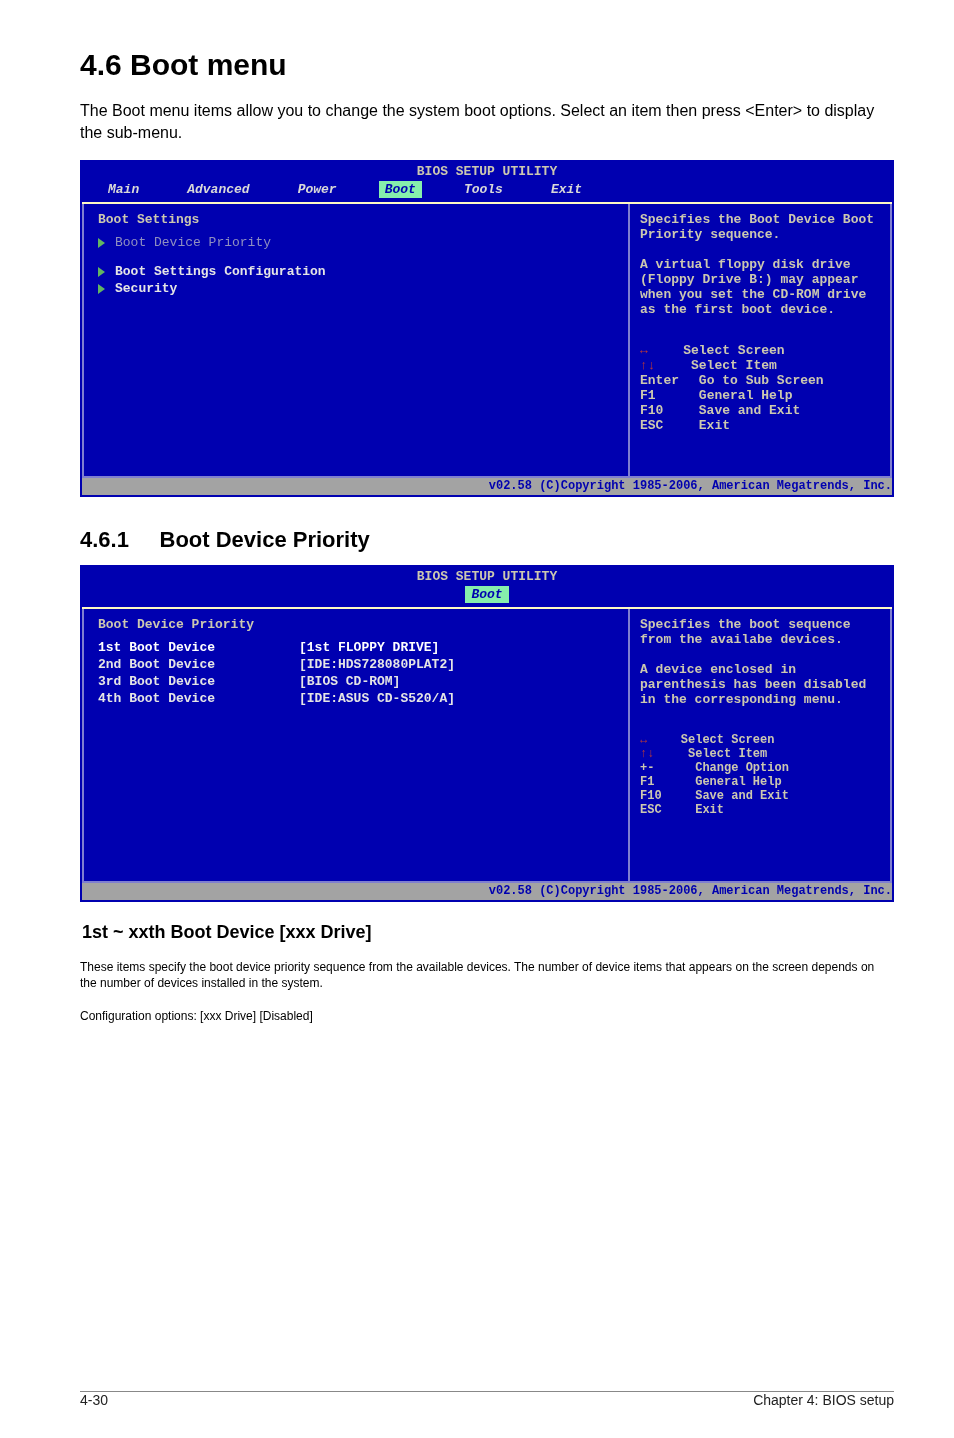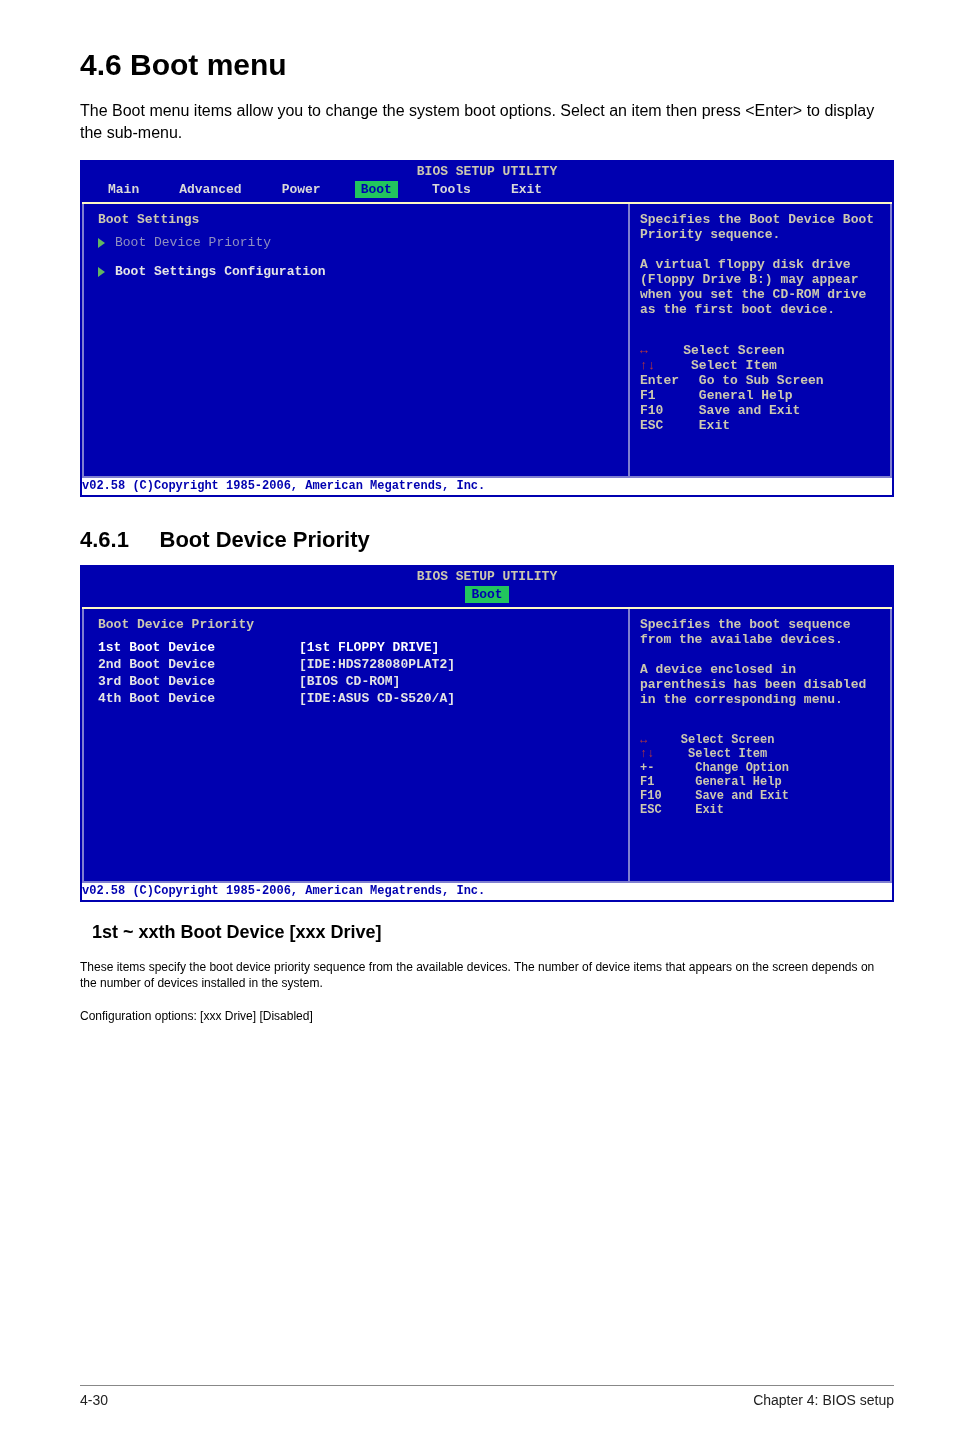--- a/index.html
+++ b/index.html
@@ -38,30 +38,31 @@
     margin-bottom: 16px;
   }
   .bios-title {
     text-align: center;
     font-weight: bold;
     color: #ccc8b0;
     padding-top: 2px;
   }
   .menubar {
     display: flex;
-    gap: 28px;
+    gap: 36px;
     padding: 2px 20px 4px 20px;
     font-weight: bold;
     color: #d8d8d8;
+    font-style: italic;
   }
   .menubar .tab {
     padding: 1px 6px;
   }
   .menubar .tab.sel {
-    background: #22c55e;
+    background: #86efac;
     color: #0000b0;
   }
   .bios-body {
     display: flex;
     border-top: 2px solid #fef9c3;
   }
   .bios-left {
     flex: 1;
     border: 2px solid #7f7fd0;
     border-top: none;
@@ -119,51 +120,51 @@
   .keyhelp .krow {
     display:flex;
     gap: 6px;
     white-space: pre;
   }
   .keyhelp .arrows {
     color: #b83838;
     font-weight: bold;
   }
   .bios-footer {
-    text-align: left;
-    background: #ffffff;
+    text-align: right;
+    background: #a3a3a3;
     color: #0000b0;
     font-weight: bold;
     font-size: 12px;
     padding: 1px 0 2px 0;
   }
 
   h2.sub {
     font-size: 22px;
     font-weight: 700;
     margin: 30px 0 12px 0;
   }
   h3.opt {
     font-size: 18px;
     font-weight: 700;
-    margin: 20px 0 8px 12px;
+    margin: 20px 0 8px 2px;
   }
   .bodytext {
     font-size: 12px;
     line-height: 1.35;
     margin-top: 16px;
   }
 
   .footer {
     position: absolute;
     bottom: 30px;
     left: 80px;
     right: 60px;
     border-top: 1px solid #888;
-    padding-top: 6px;
+    padding-top: 0;
     display: flex;
     justify-content: space-between;
     font-size: 14px;
     color: #222;
   }
 </style>
 </head>
 <body>
 
 <div class="page">
@@ -188,20 +189,24 @@
 
         <div class="item">
           <span class="tri"></span>
           <span class="grey">Boot Device Priority</span>
         </div>
         <div style="height:10px"></div>
         <div class="item">
           <span class="tri"></span>
           <span class="cyan">Boot Settings Configuration</span>
         </div>
+        <div class="item">
+          <span class="tri"></span>
+          <span class="cyan">Security</span>
+        </div>
       </div>
       <div class="bios-right">
         <div style="white-space:pre-line">Specifies the Boot Device Boot Priority sequence.
 
 A virtual floppy disk drive (Floppy Drive B:) may appear when you set the CD-ROM drive as the first boot device.</div>
         <div class="keyhelp">
           <div class="krow"><span class="arrows">↔</span><span>   </span><span>Select Screen</span></div>
           <div class="krow"><span class="arrows">↑↓</span><span>   </span><span>Select Item</span></div>
           <div class="krow"><span>Enter</span><span> </span><span>Go to Sub Screen</span></div>
           <div class="krow"><span>F1</span><span>    </span><span>General Help</span></div>

